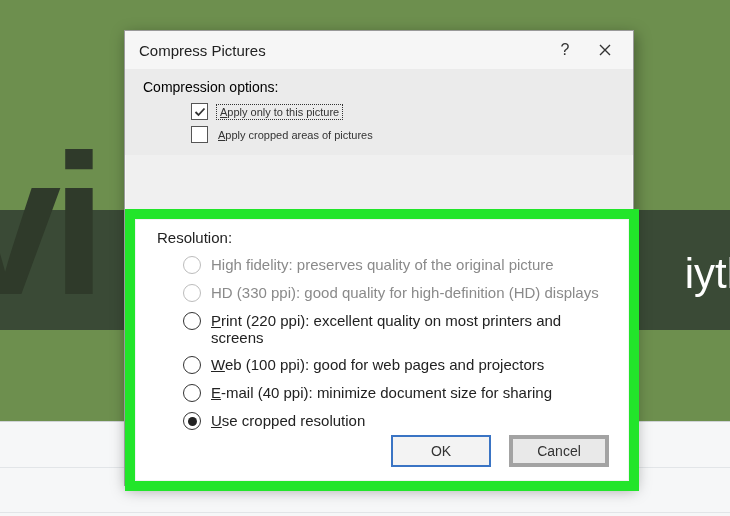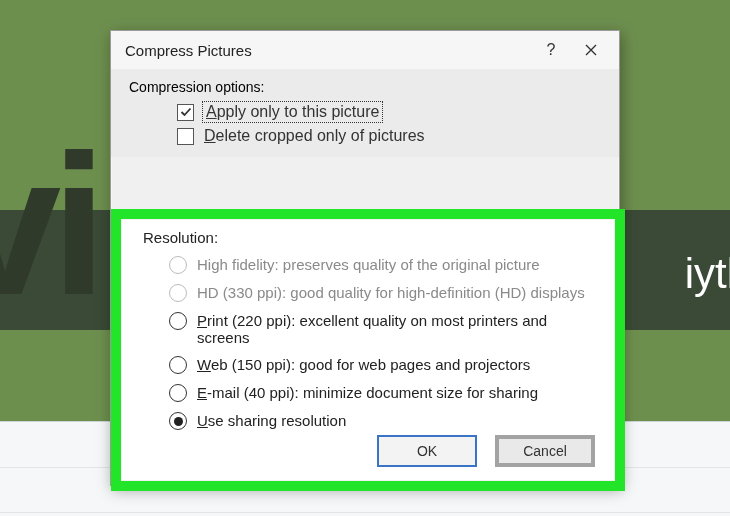--- a/index.html
+++ b/index.html
@@ -26,21 +26,21 @@
     background: #f6f7f8;
     border-top: 1px solid #cfd3d6;
   }
   .bg-sheet::before, .bg-sheet::after {
     content: ""; position: absolute; left: 0; right: 0; height: 1px; background: #e2e5e8;
   }
   .bg-sheet::before { top: 45px; }
   .bg-sheet::after { top: 90px; }
 
   .dialog {
-    position: absolute; left: 110px; top: 30px; width: 510px; height: 456px;
+    position: absolute; left: 124px; top: 30px; width: 510px; height: 456px;
     background: #f0f0f0;
     border: 1px solid #9a9a9a;
     box-shadow: 2px 4px 14px rgba(0,0,0,.35), 0 0 0 1px rgba(255,255,255,.4) inset;
   }
   .titlebar {
     height: 38px; display: flex; align-items: center; padding: 0 8px 0 14px;
     background: #f6f6f6;
   }
   .titlebar .title { flex: 1; font-size: 15px; color: #222; }
   .titlebar .help, .titlebar .close {
@@ -52,21 +52,21 @@
 
   .upper {
     padding: 10px 18px 6px 18px;
     background: #ebebeb;
   }
   .section-label { font-size: 14px; color: #000000; margin-bottom: 8px; }
 
   .check-row {
     display: flex; align-items: center; gap: 10px;
     margin-left: 48px; margin-top: 6px; margin-bottom: 6px;
-    font-size: 16px; color: #333;
+    font-size: 11px; color: #333;
   }
   .chk {
     width: 17px; height: 17px; border: 1.5px solid #555; background: #fff;
     display: flex; align-items: center; justify-content: center;
     flex-shrink: 0;
   }
   .chk.checked svg { width: 12px; height: 12px; }
   .underline-first::first-letter { text-decoration: underline; }
   .focus-rect { outline: 1px dotted #333; outline-offset: 1px; padding: 0 2px; }
 
@@ -137,21 +137,21 @@
       <span class="chk checked">
         <svg viewBox="0 0 12 12">
             <path d="M1.5 6 L4.5 9 L10.5 2.5" stroke="#333" stroke-width="1.8" fill="none"></path>
           </svg>
       </span>
       <span class="underline-first focus-rect">Apply only to this picture</span>
     </div>
 
     <div class="check-row">
       <span class="chk"></span>
-      <span class="underline-first">Delete cropped only of pictures</span>
+      <span class="underline-first">Apply cropped areas of pictures</span>
     </div>
   </div>
 
   <div class="highlight-wrap">
     <div class="res-label">Resolution:</div>
 
     <div class="radio-row disabled">
       <span class="radio disabled"></span>
       <span>High fidelity: preserves quality of the original picture</span>
     </div>
@@ -161,31 +161,31 @@
       <span>HD (330 ppi): good quality for high-definition (HD) displays</span>
     </div>
 
     <div class="radio-row">
       <span class="radio"></span>
       <span class="underline-first">Print (220 ppi): excellent quality on most printers and screens</span>
     </div>
 
     <div class="radio-row">
       <span class="radio"></span>
-      <span class="underline-first">Web (150 ppi): good for web pages and projectors</span>
+      <span class="underline-first">Web (100 ppi): good for web pages and projectors</span>
     </div>
 
     <div class="radio-row">
       <span class="radio"></span>
       <span class="underline-first">E-mail (40 ppi): minimize document size for sharing</span>
     </div>
 
     <div class="radio-row">
       <span class="radio selected"></span>
-      <span class="underline-first">Use sharing resolution</span>
+      <span class="underline-first">Use cropped resolution</span>
     </div>
 
     <div class="button-row">
       <div class="btn primary">OK</div>
       <div class="btn secondary">Cancel</div>
     </div>
   </div>
 
 </div>
 

